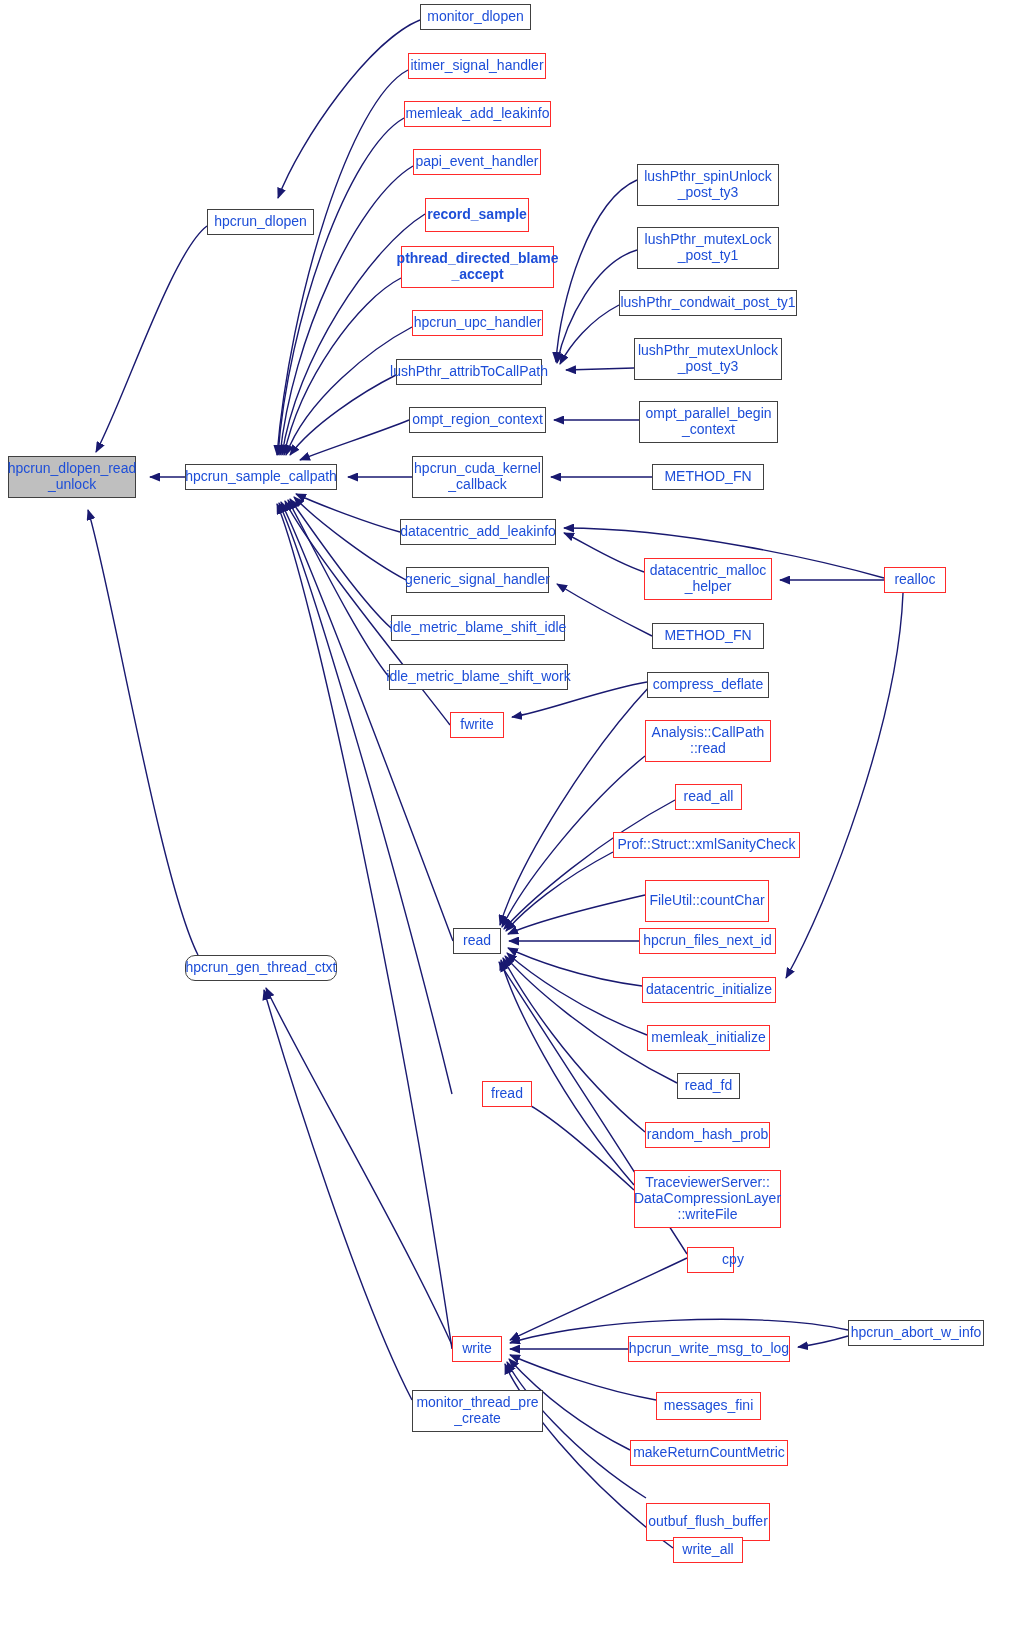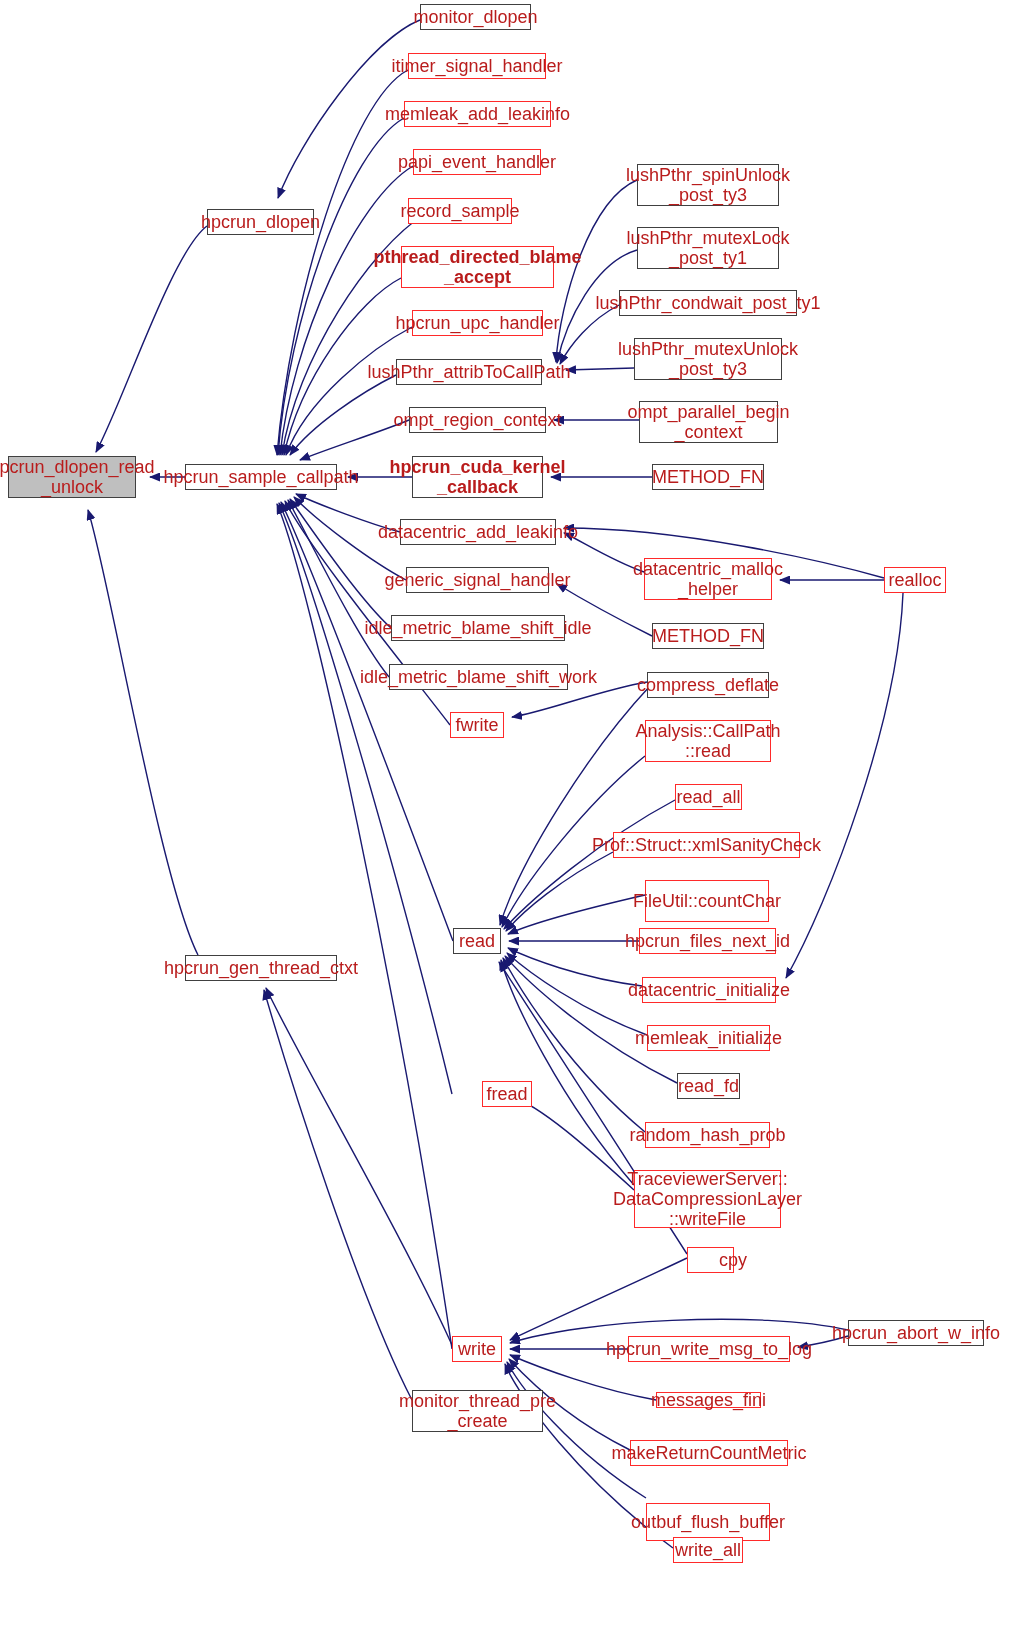--- a/index.html
+++ b/index.html
@@ -1,21 +1,21 @@
 <!DOCTYPE html>
 <html><head>
 <meta charset="utf-8">
 <style>
   html,body{margin:0;padding:0;background:#ffffff;}
   #canvas{position:relative;width:1035px;height:1643px;background:#ffffff;
           font-family:"Liberation Sans","DejaVu Sans",sans-serif;overflow:hidden;}
   #edges{position:absolute;left:0;top:0;width:1035px;height:1643px;}
   .node{position:absolute;box-sizing:border-box;display:flex;align-items:center;
         justify-content:center;text-align:center;line-height:1.12;
-        font-size:18px;color:#b91c1c;background:#ffffff;
+        font-size:14px;color:#1d4ed8;background:#ffffff;
         border:1px solid #404040;}
   .node.red{border:1px solid #ff2a2a;}
   .node.hl{background:#bfbfbf;border:1px solid #404040;}
   .node span{display:block;padding:0 4px;white-space:pre-line;}
 </style>
 </head>
 <body>
 
 <div id="canvas">
   <svg id="edges" viewBox="0 0 1035 1643" xmlns="http://www.w3.org/2000/svg">
@@ -103,52 +103,52 @@
       <div class="node hl" style="left: 8px; top: 456px; width: 128px; height: 42px;">
         <span>hpcrun_dlopen_read
 _unlock</span>
       </div>
       <div class="node" style="left: 207px; top: 209px; width: 107px; height: 26px;">
         <span>hpcrun_dlopen</span>
       </div>
       <div class="node" style="left: 185px; top: 464px; width: 152px; height: 26px;">
         <span>hpcrun_sample_callpath</span>
       </div>
-      <div class="node" style="left: 185px; top: 955px; width: 152px; height: 26px;">
+      <div class="node" style="left: 185px; top: 955px; width: 152px; height: 26px; border-radius: 10px;">
         <span>hpcrun_gen_thread_ctxt</span>
       </div>
       <div class="node" style="left: 420px; top: 4px; width: 111px; height: 26px;">
         <span>monitor_dlopen</span>
       </div>
       <div class="node red" style="left: 408px; top: 53px; width: 138px; height: 26px;">
         <span>itimer_signal_handler</span>
       </div>
       <div class="node red" style="left: 404px; top: 101px; width: 147px; height: 26px;">
         <span>memleak_add_leakinfo</span>
       </div>
       <div class="node red" style="left: 413px; top: 149px; width: 128px; height: 26px;">
         <span>papi_event_handler</span>
       </div>
-      <div class="node red" style="left: 408px; top: 198px; width: 104px; height: 26px;">
+      <div class="node red" style="left: 425px; top: 198px; width: 104px; height: 34px; font-weight: bold;">
         <span>record_sample</span>
       </div>
       <div class="node red" style="left: 401px; top: 246px; width: 153px; height: 42px; font-weight: bold;">
         <span>pthread_directed_blame
 _accept</span>
       </div>
       <div class="node red" style="left: 412px; top: 310px; width: 131px; height: 26px;">
         <span>hpcrun_upc_handler</span>
       </div>
       <div class="node" style="left: 396px; top: 359px; width: 146px; height: 26px;">
         <span>lushPthr_attribToCallPath</span>
       </div>
       <div class="node" style="left: 409px; top: 407px; width: 137px; height: 26px;">
         <span>ompt_region_context</span>
       </div>
-      <div class="node" style="left: 412px; top: 456px; width: 131px; height: 42px; font-weight: bold;">
+      <div class="node" style="left: 412px; top: 456px; width: 131px; height: 42px;">
         <span>hpcrun_cuda_kernel
 _callback</span>
       </div>
       <div class="node" style="left: 400px; top: 519px; width: 156px; height: 26px;">
         <span>datacentric_add_leakinfo</span>
       </div>
       <div class="node" style="left: 406px; top: 567px; width: 143px; height: 26px;">
         <span>generic_signal_handler</span>
       </div>
       <div class="node" style="left: 391px; top: 615px; width: 174px; height: 26px;">
@@ -240,21 +240,21 @@
       </div>
       <div class="node red" style="left: 687px; top: 1247px; width: 43px; height: 26px; padding-left: 45px;">
         <span>cpy</span>
       </div>
       <div class="node" style="left: 848px; top: 1320px; width: 136px; height: 26px;">
         <span>hpcrun_abort_w_info</span>
       </div>
       <div class="node red" style="left: 628px; top: 1336px; width: 162px; height: 26px;">
         <span>hpcrun_write_msg_to_log</span>
       </div>
-      <div class="node red" style="left: 656px; top: 1392px; width: 105px; height: 16px;">
+      <div class="node red" style="left: 656px; top: 1392px; width: 105px; height: 28px;">
         <span>messages_fini</span>
       </div>
       <div class="node red" style="left: 630px; top: 1440px; width: 158px; height: 26px;">
         <span>makeReturnCountMetric</span>
       </div>
       <div class="node red" style="left: 646px; top: 1503px; width: 124px; height: 38px;">
         <span>outbuf_flush_buffer</span>
       </div>
       <div class="node red" style="left: 673px; top: 1537px; width: 70px; height: 26px;">
         <span>write_all</span>

